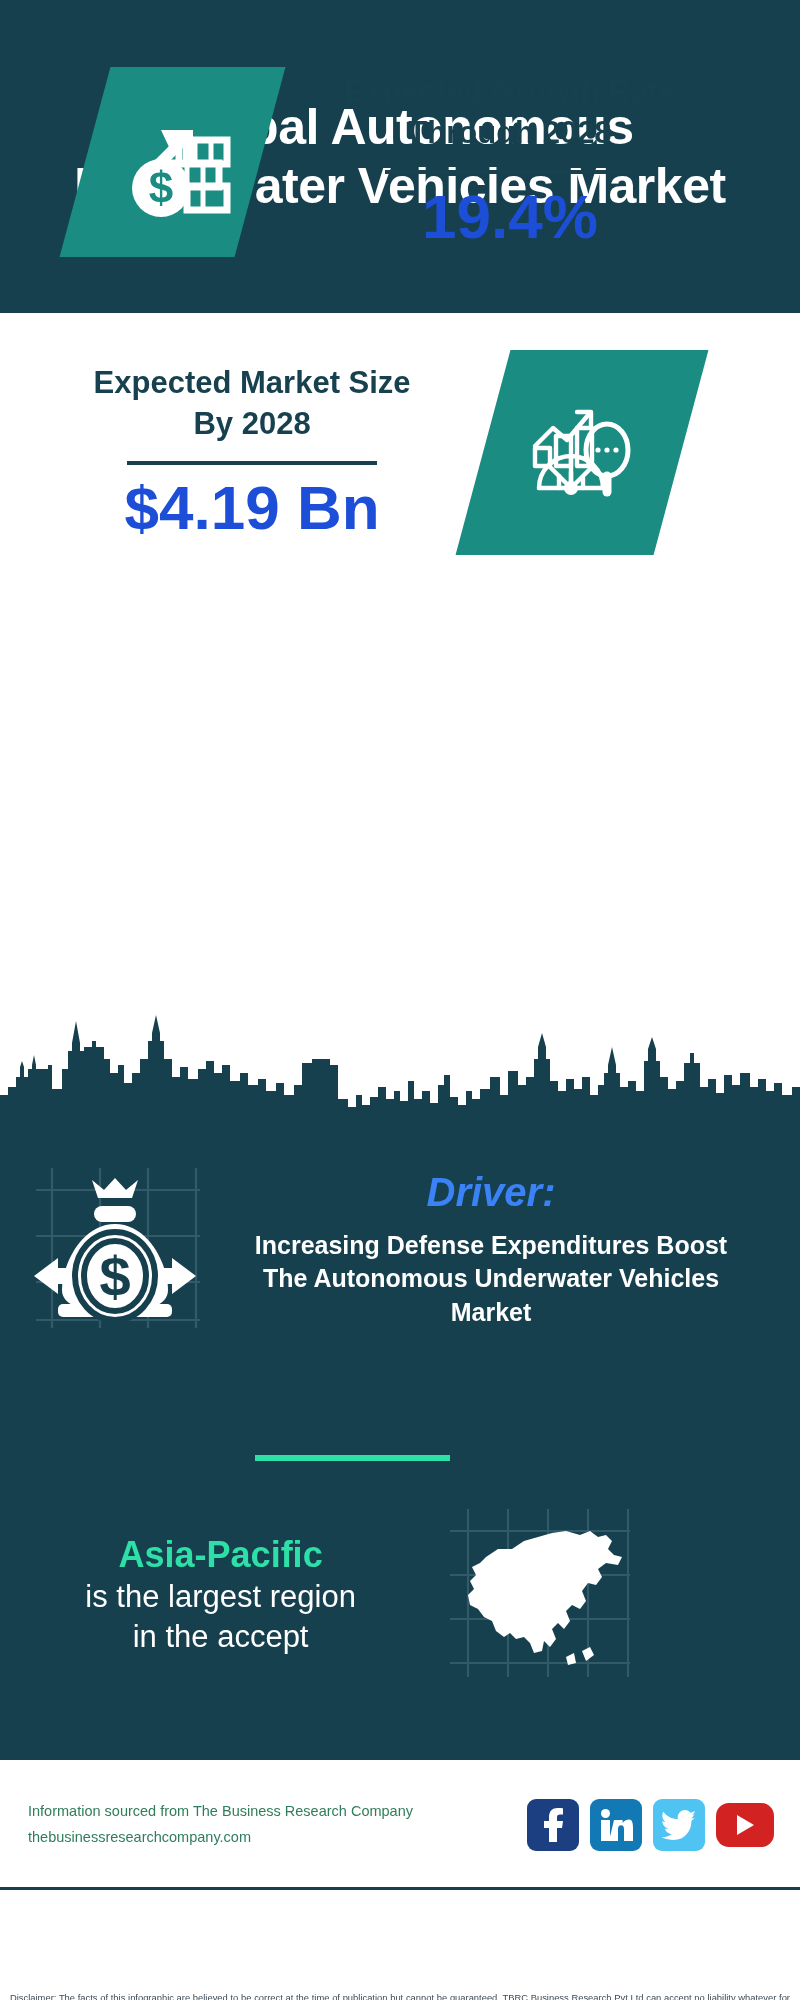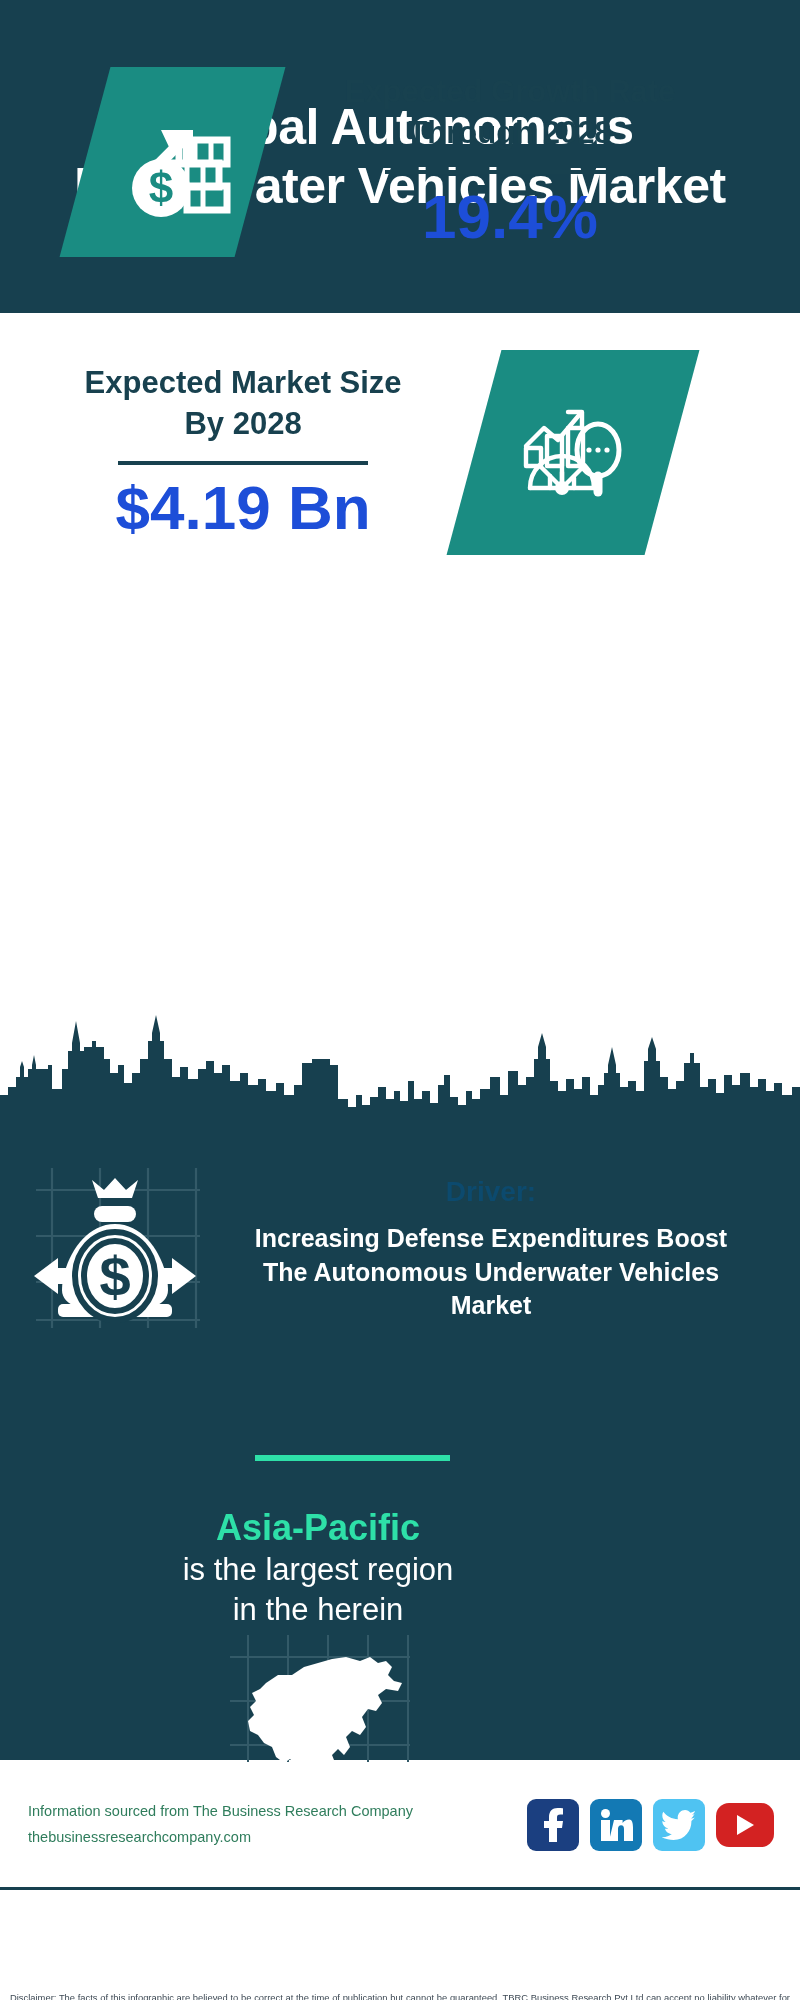--- a/index.html
+++ b/index.html
@@ -74,21 +74,21 @@
     width: 250px;
   }
   .stat-value {
     color: #1d4ed8;
     font-size: 62px;
     font-weight: bold;
     line-height: 1.12;
   }
 
   
-  #block2 { left: 0px; top: 350px; width: 672px; }
+  #block2 { left: 9px; top: 350px; width: 672px; }
   #stat2-text { margin-left: 70px; text-align: center; width: 350px; }
   #para2 { margin-left: 58px; width: 200px; height: 205px; }
 
   
   .dark-body {
     position: absolute;
     left: 0; top: 1125px;
     width: 800px; height: 635px;
     background: #17404f;
   }
@@ -108,24 +108,25 @@
     align-items: center;
   }
   .driver-icon-wrap {
     width: 230px;
     display: flex;
     justify-content: center;
     align-items: center;
   }
   .driver-text { width: 540px; text-align: center; padding-right: 18px; }
   .driver-heading {
-    color: #0c4a6e;
-    font-size: 28px;
+    color: #3b82f6;
+    font-size: 40px;
     font-weight: bold;
     margin-bottom: 14px;
+    font-style: italic;
   }
   .driver-body {
     color: #ffffff;
     font-size: 25px;
     font-weight: bold;
     line-height: 1.34;
   }
 
   .mint-divider {
     position: absolute;
@@ -134,21 +135,20 @@
     background: #2ee0a8;
   }
 
   
   .region-sec {
     position: absolute;
     left: 0; top: 1505px;
     width: 636px;
     display: flex;
     align-items: center;
-    flex-direction: column;
   }
   .region-text { width: 555px; text-align: center; }
   .region-name {
     color: #2ee0a8;
     font-size: 36px;
     font-weight: bold;
     line-height: 1.25;
   }
   .region-sub {
     color: #ffffff;
@@ -360,21 +360,21 @@
       <div class="driver-body">Increasing Defense Expenditures Boost The Autonomous Underwater Vehicles Market</div>
     </div>
   </div>
 
   <div class="mint-divider"></div>
 
   <div class="region-sec">
     <div class="region-text">
       <div class="region-name">Asia-Pacific</div>
       <div class="region-sub">is the largest region</div>
-      <div class="region-sub">in the herein</div>
+      <div class="region-sub">in the accept</div>
     </div>
     <div class="region-map-wrap">
       <span>
         <svg width="185" height="175" viewBox="0 0 185 175">
           <g stroke="#335a68" stroke-width="2">
             <line x1="22" y1="4" x2="22" y2="172"></line>
             <line x1="62" y1="4" x2="62" y2="172"></line>
             <line x1="102" y1="4" x2="102" y2="172"></line>
             <line x1="142" y1="4" x2="142" y2="172"></line>
             <line x1="182" y1="4" x2="182" y2="172"></line>

